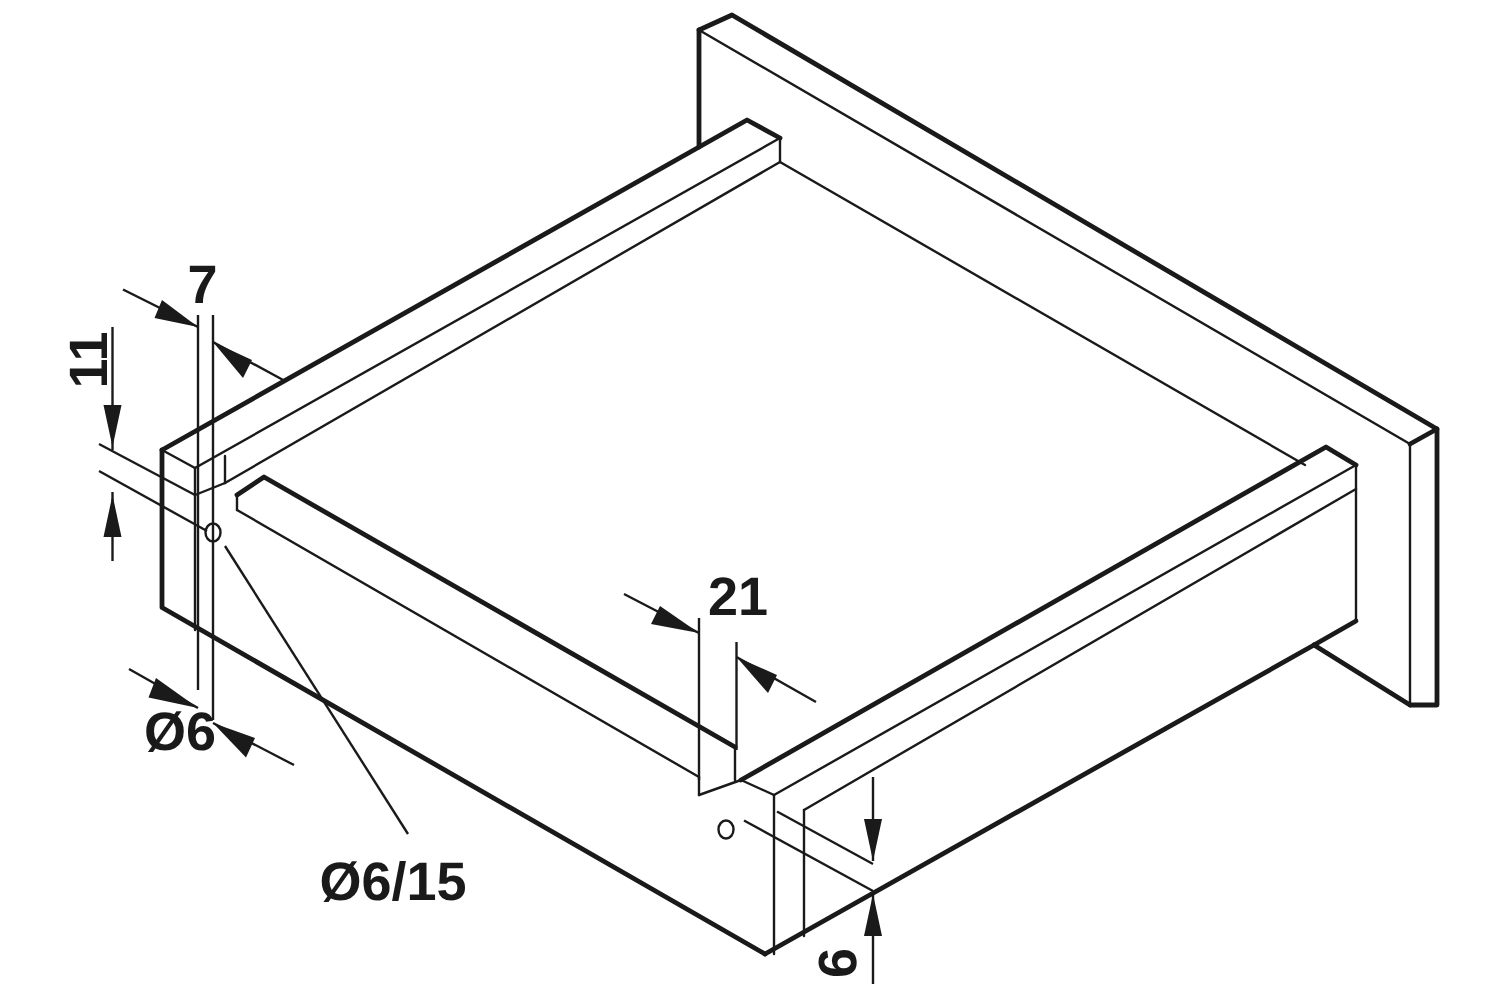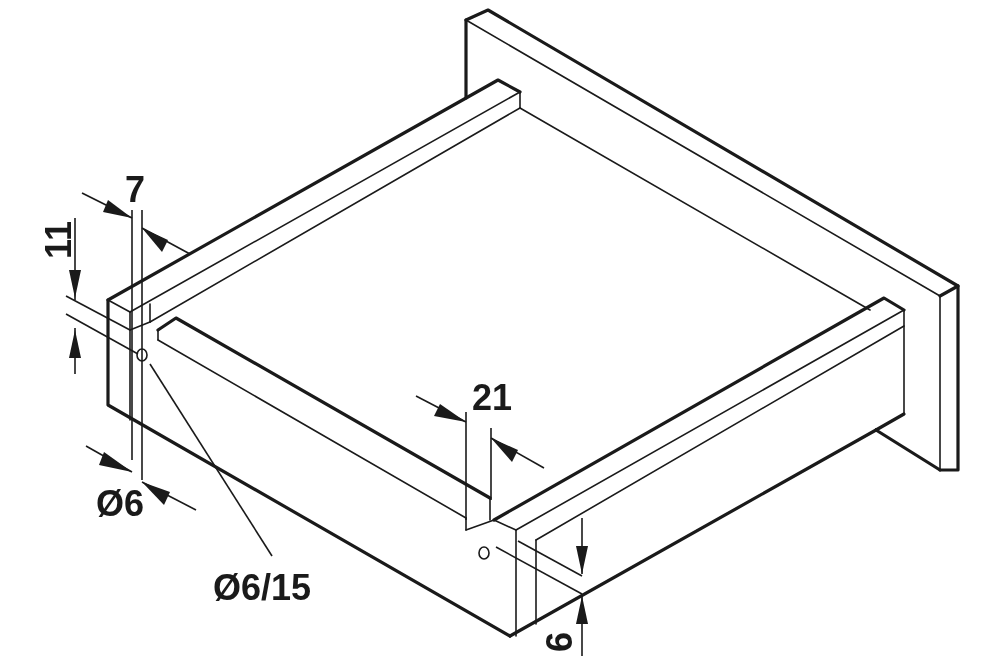--- a/index.html
+++ b/index.html
@@ -120,15 +120,15 @@
       <polygon class="arrow" points="582,574 576,546 588,546"></polygon>
       <line class="dim" x1="582" y1="596" x2="582" y2="656"></line>
       <polygon class="arrow" points="582,596 576,624 588,624"></polygon>
     </g>
   </svg>
 
   <span class="label" style="left:125px; top:172px;">7</span>
   <span class="label rot" style="left:40px; top:222px; transform: rotate(-90deg);">11</span>
   <span class="label" style="left:472px; top:380px;text-align:center;">21</span>
   <span class="label rot" style="left:548px; top:624px; transform: rotate(90deg);">9</span>
-  <span class="label" style="left:96px; top:486px;">Ø6</span>
+  <span class="label" style="left:96px; top:470px;">Ø6</span>
   <span class="label" style="left:213px; top:570px;">Ø6/15</span>
 </div>
 
 </body></html>

